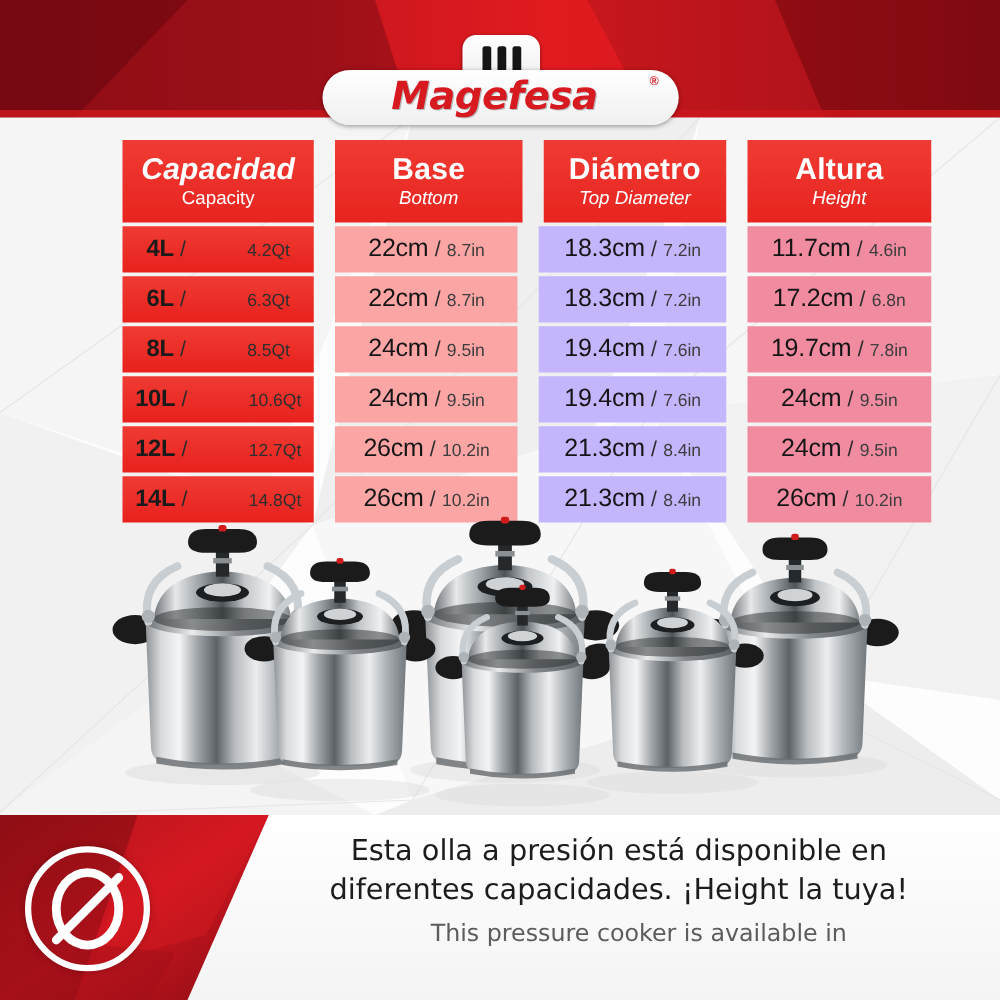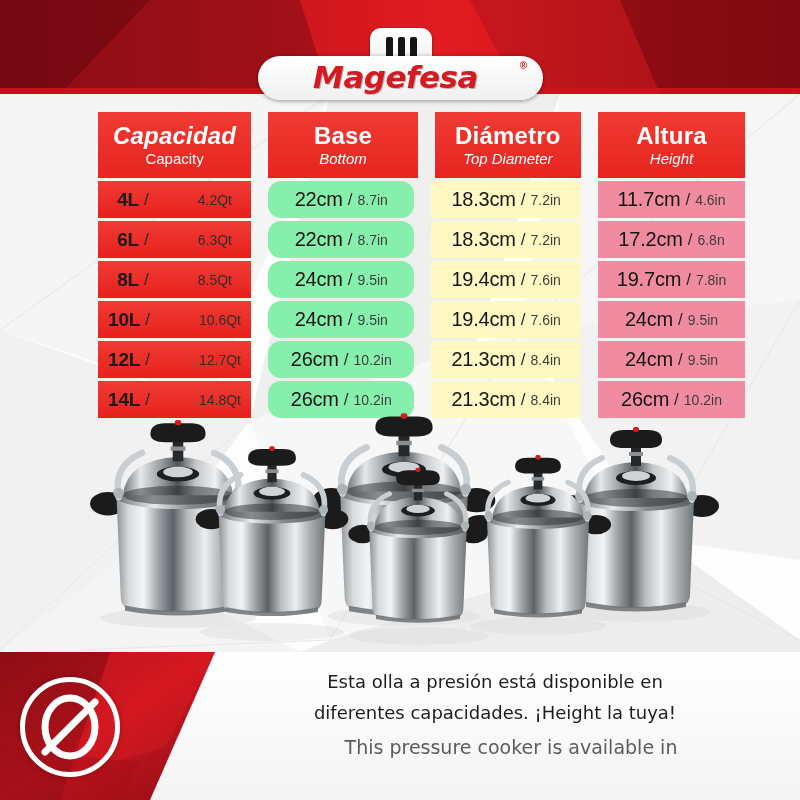--- a/index.html
+++ b/index.html
@@ -80,22 +80,22 @@
   .h-en {
     color:#ffffff; font-size:15px; font-style:italic;
     line-height:18px; margin-top:1px;
   }
   .hrow .c1 .h-es { font-style:italic; }
   .hrow .c1 .h-en { font-style:normal; }
 
   
   .drow .cell { height:37px; flex-direction:row; gap:0; }
   .drow .c1 { background:linear-gradient(#ef3b33,#e8211d); }
-  .drow .c2 { background:#86efac;border-radius:13px; }
-  .drow .c3 { background:#fef9c3; }
+  .drow .c2 { background:#fca5a5; }
+  .drow .c3 { background:#c4b5fd; }
   .drow .c4 { background:#f08ba0; }
 
   .v-main {
     font-size:19px; font-weight:bold; color:#1a1a1a; letter-spacing:-.2px;
   }
   .drow .c1 .v-main { font-size:19px; }
   .v-sep { font-size:17px; color:#2b2b2b; margin:0 5px; font-weight:normal; }
   .v-sub { font-size:14px; color:#3d3d3d; font-weight:normal; }
   .drow .c2 .v-main, .drow .c3 .v-main, .drow .c4 .v-main {
     font-weight:normal; font-size:20px; color:#151515;
@@ -116,21 +116,21 @@
   .dia-badge {
     position:absolute; left:20px; top:25px; width:100px; height:100px;
     border:5px solid #ffffff; border-radius:50%;
     box-shadow:0 0 6px rgba(0,0,0,.25);
   }
   .dia-badge svg { position:absolute; left:50%; top:50%; transform:translate(-50%,-50%); }
   .cap-es {
     position:absolute; left:205px; top:14px; width:580px;
     text-align:center;
     font-family:"DejaVu Sans", sans-serif;
-    font-size:18px; line-height:31px; color:#1c1c1c;
+    font-size:23px; line-height:31px; color:#1c1c1c;
   }
   .cap-en {
     position:absolute; left:221px; top:82px; width:580px;
     text-align:center;
     font-family:"DejaVu Sans", sans-serif;
     font-size:19px; line-height:26px; color:#5c5c5c;
   }
 </style>
 </head>
 <body>

